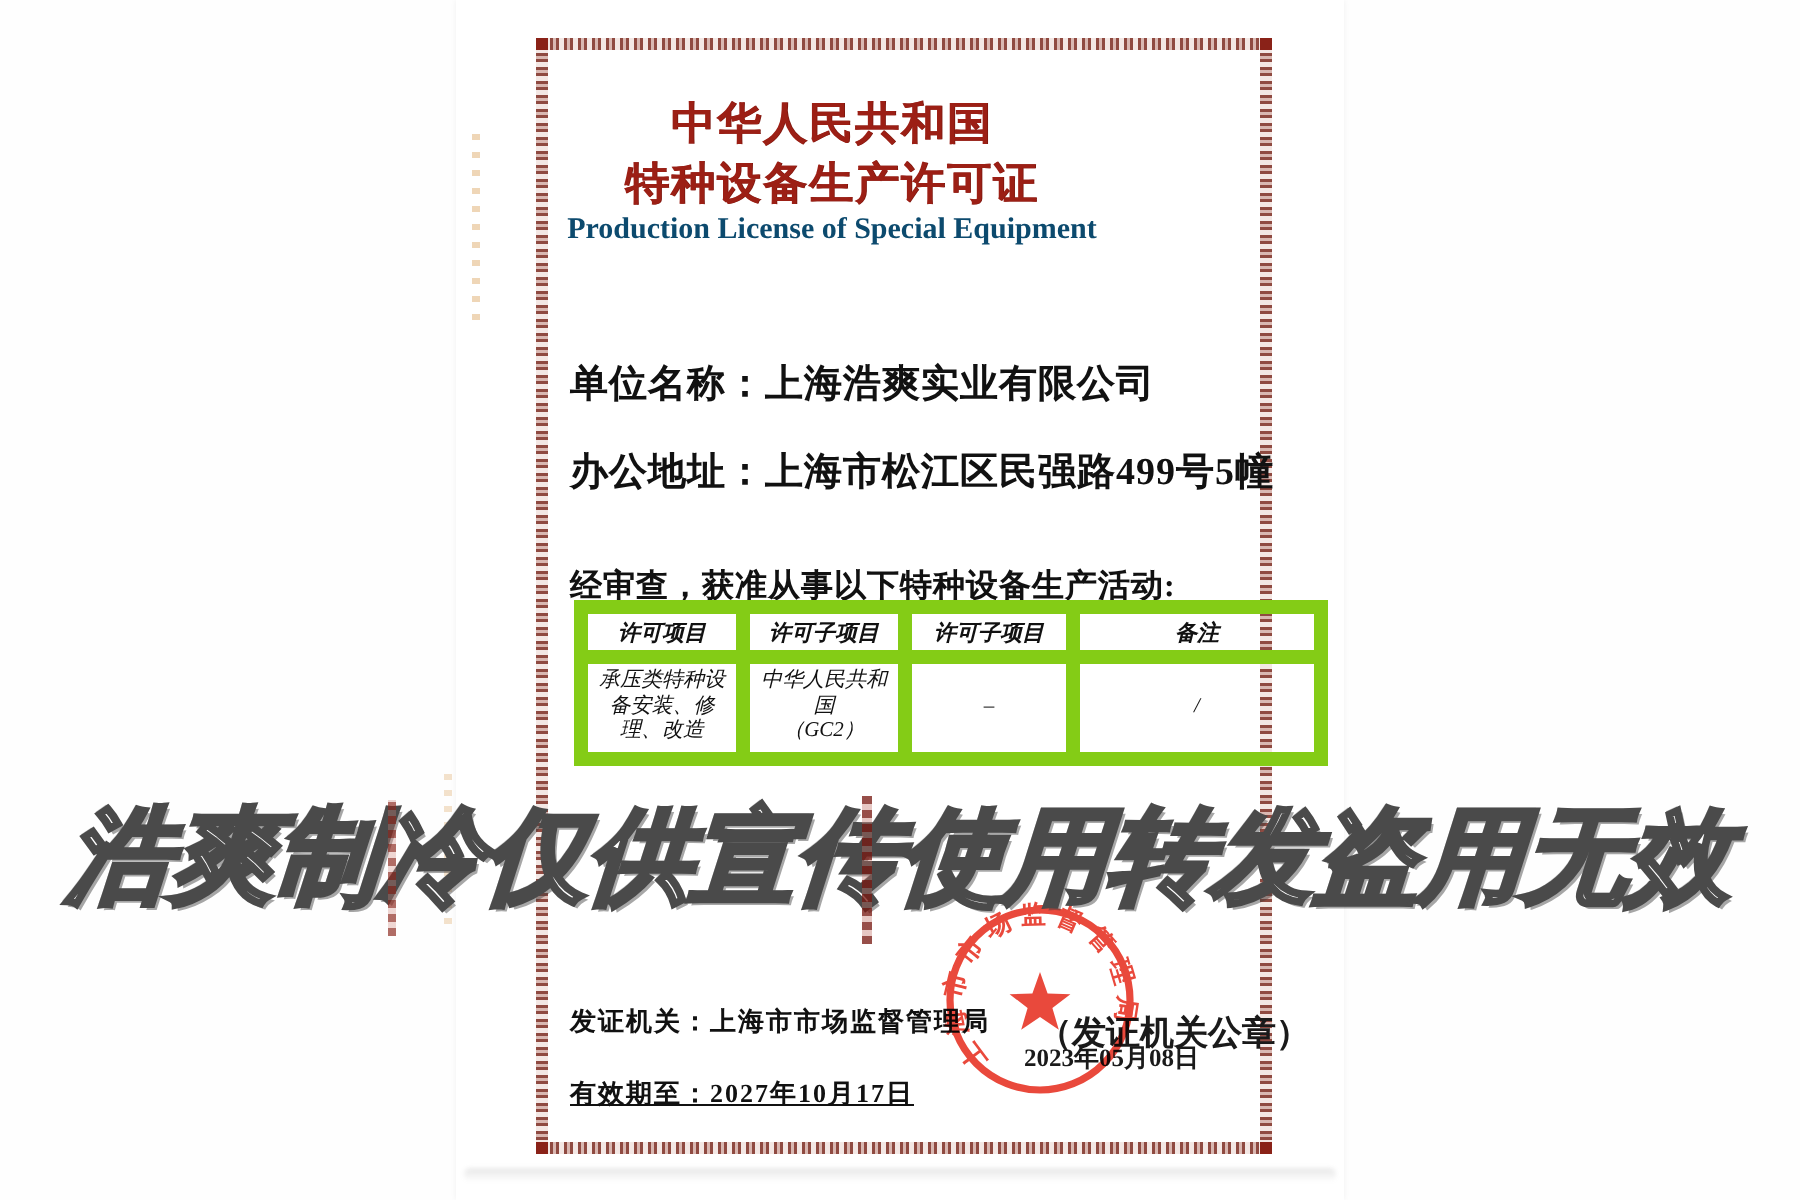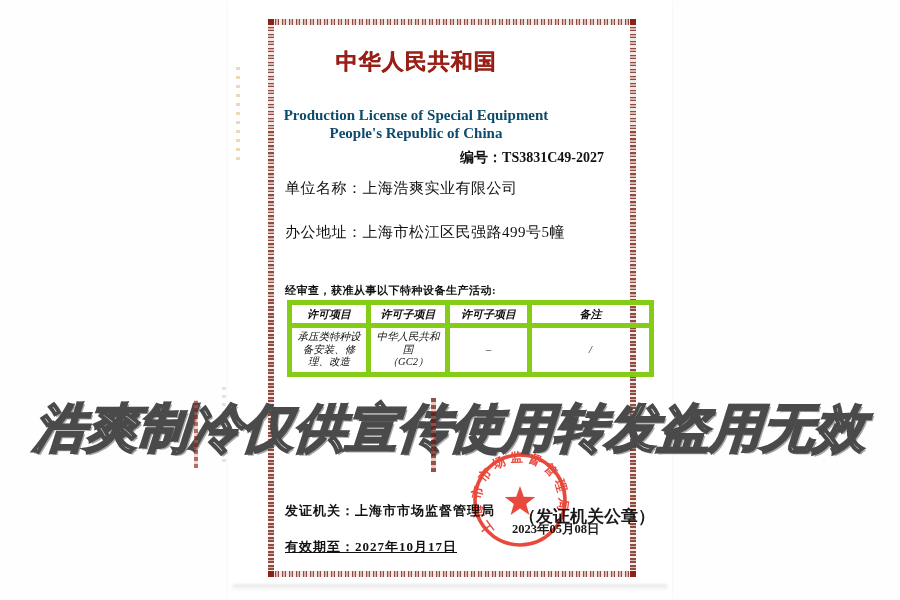--- a/index.html
+++ b/index.html
@@ -39,36 +39,36 @@
   }
   .title-en{
     font-family:"Liberation Serif",serif;font-weight:bold;font-size:15px;color:#0c4a6e;
   }
   .license-no{
     position:absolute;top:149px;right:296px;
     font-family:"Liberation Serif",serif;font-weight:bold;font-size:14px;color:#111;
   }
   .field-line{
     position:absolute;left:285px;
-    font-family:"Liberation Serif",serif;font-weight:normal;font-size:15px;color:#111;
+    font-family:"Liberation Serif",serif;font-weight:bold;font-size:19px;color:#111;
     letter-spacing:0.5px;white-space:nowrap;
   }
   .approval-note{
     position:absolute;left:285px;top:283px;
-    font-family:"Liberation Serif",serif;font-weight:bold;font-size:11px;color:#111;
+    font-family:"Liberation Serif",serif;font-weight:bold;font-size:16px;color:#111;
     letter-spacing:0.5px;
   }
   
   table.lic{
     position:absolute;left:287px;top:300px;width:326px;
     border-collapse:collapse;table-layout:fixed;
     font-family:"Liberation Serif",serif;font-style:italic;color:#111;
   }
   table.lic td,table.lic th{
-    border:5px solid #84cc16;text-align:center;vertical-align:middle;padding:1px 2px;
+    border:7px solid #84cc16;text-align:center;vertical-align:middle;padding:1px 2px;
   }
   table.lic{border:2px solid #111;}
   table.lic th{font-size:11px;font-weight:bold;height:16px;}
   table.lic td{font-size:10.5px;height:42px;line-height:1.2;white-space:pre-line;}
   .c1{width:70px;}.c2{width:70px;}.c3{width:73px;}.c4{width:113px;}
   
   .bottom-line{
     position:absolute;left:285px;
     font-family:"Liberation Serif",serif;font-weight:bold;font-size:13px;color:#111;
     letter-spacing:1px;white-space:nowrap;
@@ -128,24 +128,23 @@
   <div class="gk gk-h" style="top:19px;"></div>
   <div class="gk gk-h" style="top:571px;"></div>
   <div class="gk gk-v" style="left:268px;"></div>
   <div class="gk gk-v" style="left:630px;"></div>
   <div class="gk-corner" style="left:268px;top:19px;"></div>
   <div class="gk-corner" style="left:630px;top:19px;"></div>
   <div class="gk-corner" style="left:268px;top:571px;"></div>
   <div class="gk-corner" style="left:630px;top:571px;"></div>
 
   <div class="center-band title-cn" style="top:47px;">中华人民共和国</div>
+  <div class="center-band title-cn" style="top:77px;">特种设备生产许可证</div>
   <div class="center-band title-en" style="top:107px;">Production License of Special Equipment</div>
-  <div class="center-band title-en" style="top:125px;">People's Republic of China</div>
 
-  <div class="license-no"><span>编号：</span><span>TS3831C49-2027</span></div>
 
   <div class="field-line" style="top:179px;"><span>单位名称：</span><span>上海浩爽实业有限公司</span></div>
   <div class="field-line" style="top:223px;"><span>办公地址：</span><span>上海市松江区民强路499号5幢</span></div>
 
   <div class="approval-note">经审查，获准从事以下特种设备生产活动:</div>
 
   <table class="lic">
     <tbody>
         <tr>
       <th class="c1">许可项目</th>

